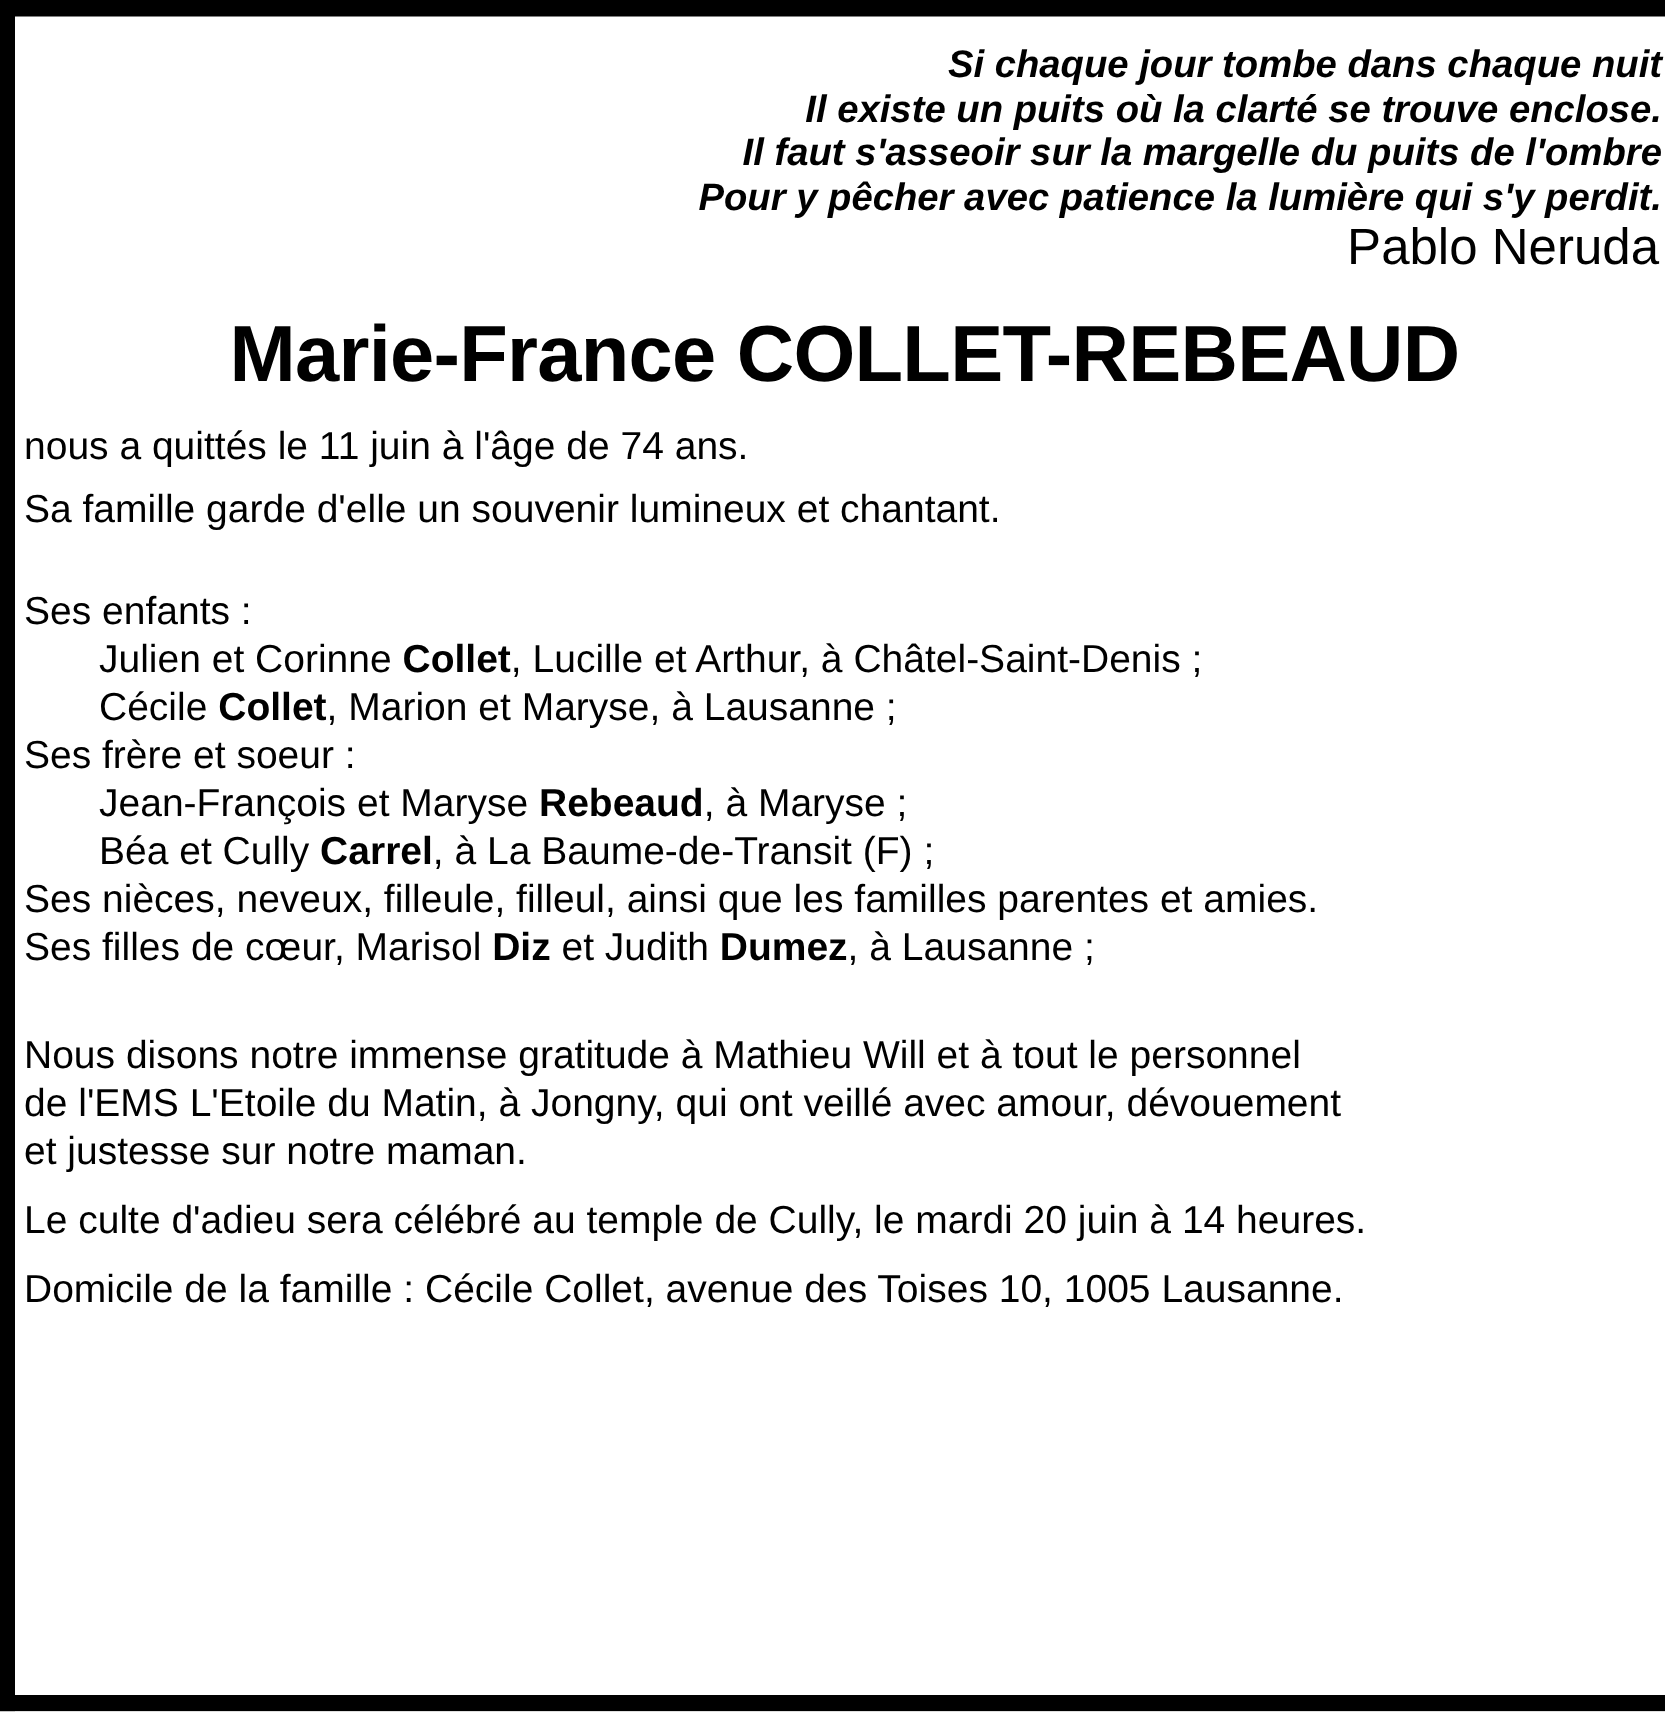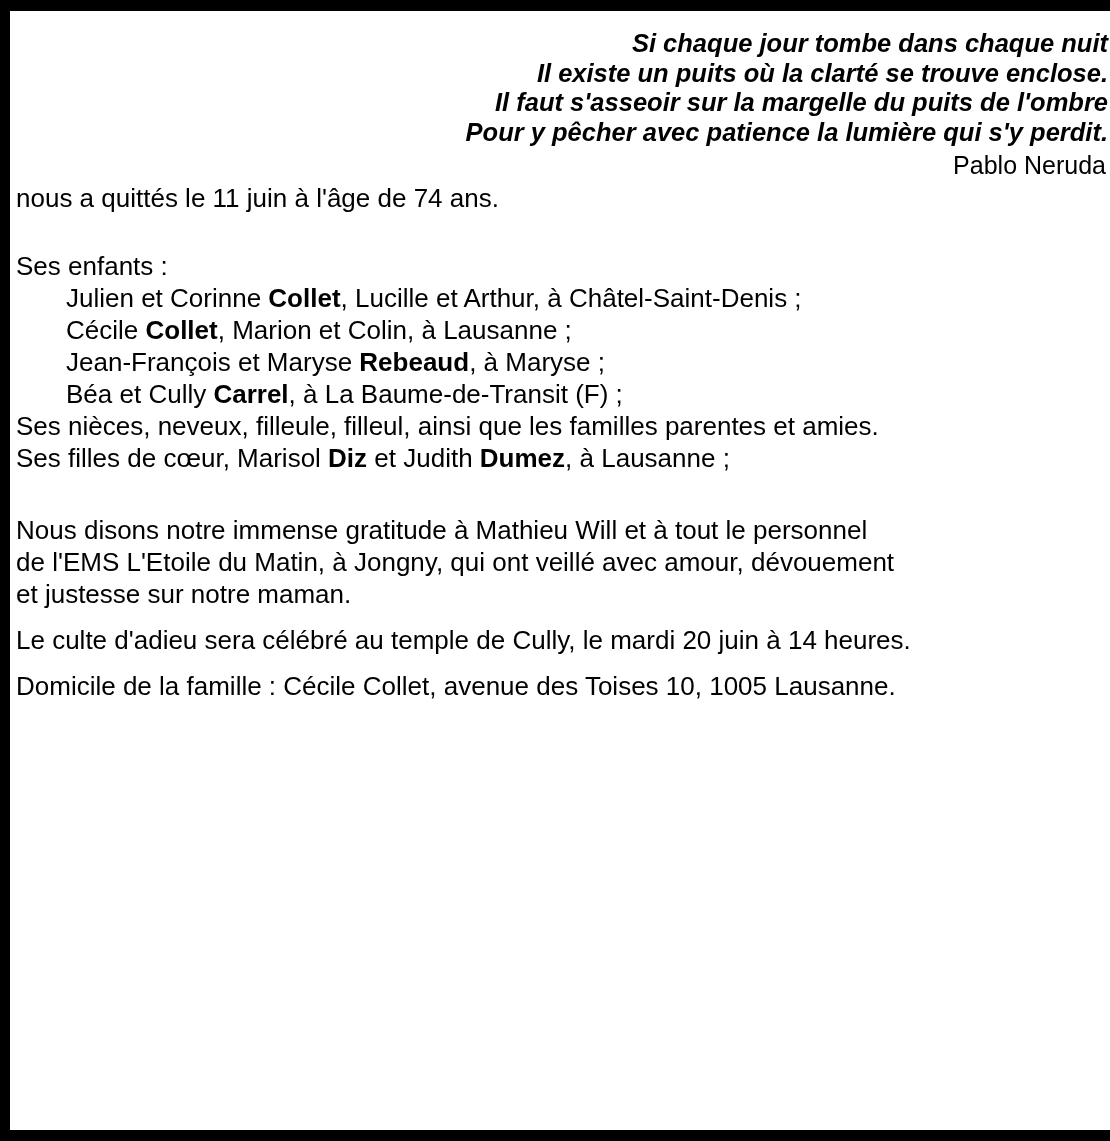--- a/index.html
+++ b/index.html
@@ -62,21 +62,21 @@
   }
   .poem .line {
     display: block;
     white-space: nowrap;
   }
   .poem-author {
     display: block;
     text-align: right;
     font-style: normal;
     font-weight: normal;
-    font-size: 25px;
+    font-size: 34px;
     line-height: 33px;
     padding-right: 2px;
     margin-top: 2px;
   }
   .name {
     text-align: center;
     font-size: 53px;
     font-weight: bold;
     letter-spacing: -0.5px;
     margin-top: 24px;
@@ -121,33 +121,36 @@
   <div class="content">
 
     <div class="poem">
       <span class="line">Si chaque jour tombe dans chaque nuit</span>
       <span class="line">Il existe un puits où la clarté se trouve enclose.</span>
       <span class="line">Il faut s'asseoir sur la margelle du puits de l'ombre</span>
       <span class="line">Pour y pêcher avec patience la lumière qui s'y perdit.</span>
       <span class="poem-author">Pablo Neruda</span>
     </div>
 
+    <div class="name">Marie-France COLLET-REBEAUD</div>
 
     <div class="body-text">
 
       <p class="para">nous a quittés le 11 juin à l'âge de 74 ans.</p>
 
+      <p class="para">Sa famille garde d'elle un souvenir lumineux et chantant.</p>
 
       <div class="gap"></div>
 
       <div class="block-lines">
         <span class="ln">Ses enfants :</span>
         <span class="ln indent"><span>Julien et Corinne </span><b>Collet</b><span>, Lucille et Arthur, à Châtel-Saint-Denis ;</span></span>
-        <span class="ln indent"><span>Cécile </span><b>Collet</b><span>, Marion et Colin, à Lausanne ;</span></span>
+        <span class="ln indent"><span>Cécile </span><b>Collet</b><span>, Marion et Maryse, à Lausanne ;</span></span>
 
+        <span class="ln">Ses frère et soeur :</span>
         <span class="ln indent"><span>Jean-François et Maryse </span><b>Rebeaud</b><span>, à Maryse ;</span></span>
         <span class="ln indent"><span>Béa et Cully </span><b>Carrel</b><span>, à La Baume-de-Transit (F) ;</span></span>
 
         <span class="ln">Ses nièces, neveux, filleule, filleul, ainsi que les familles parentes et amies.</span>
 
         <span class="ln"><span>Ses filles de cœur, Marisol </span><b>Diz</b><span> et Judith </span><b>Dumez</b><span>, à Lausanne ;</span></span>
       </div>
 
       <div class="gap"></div>
       <div class="gap-small"></div>

